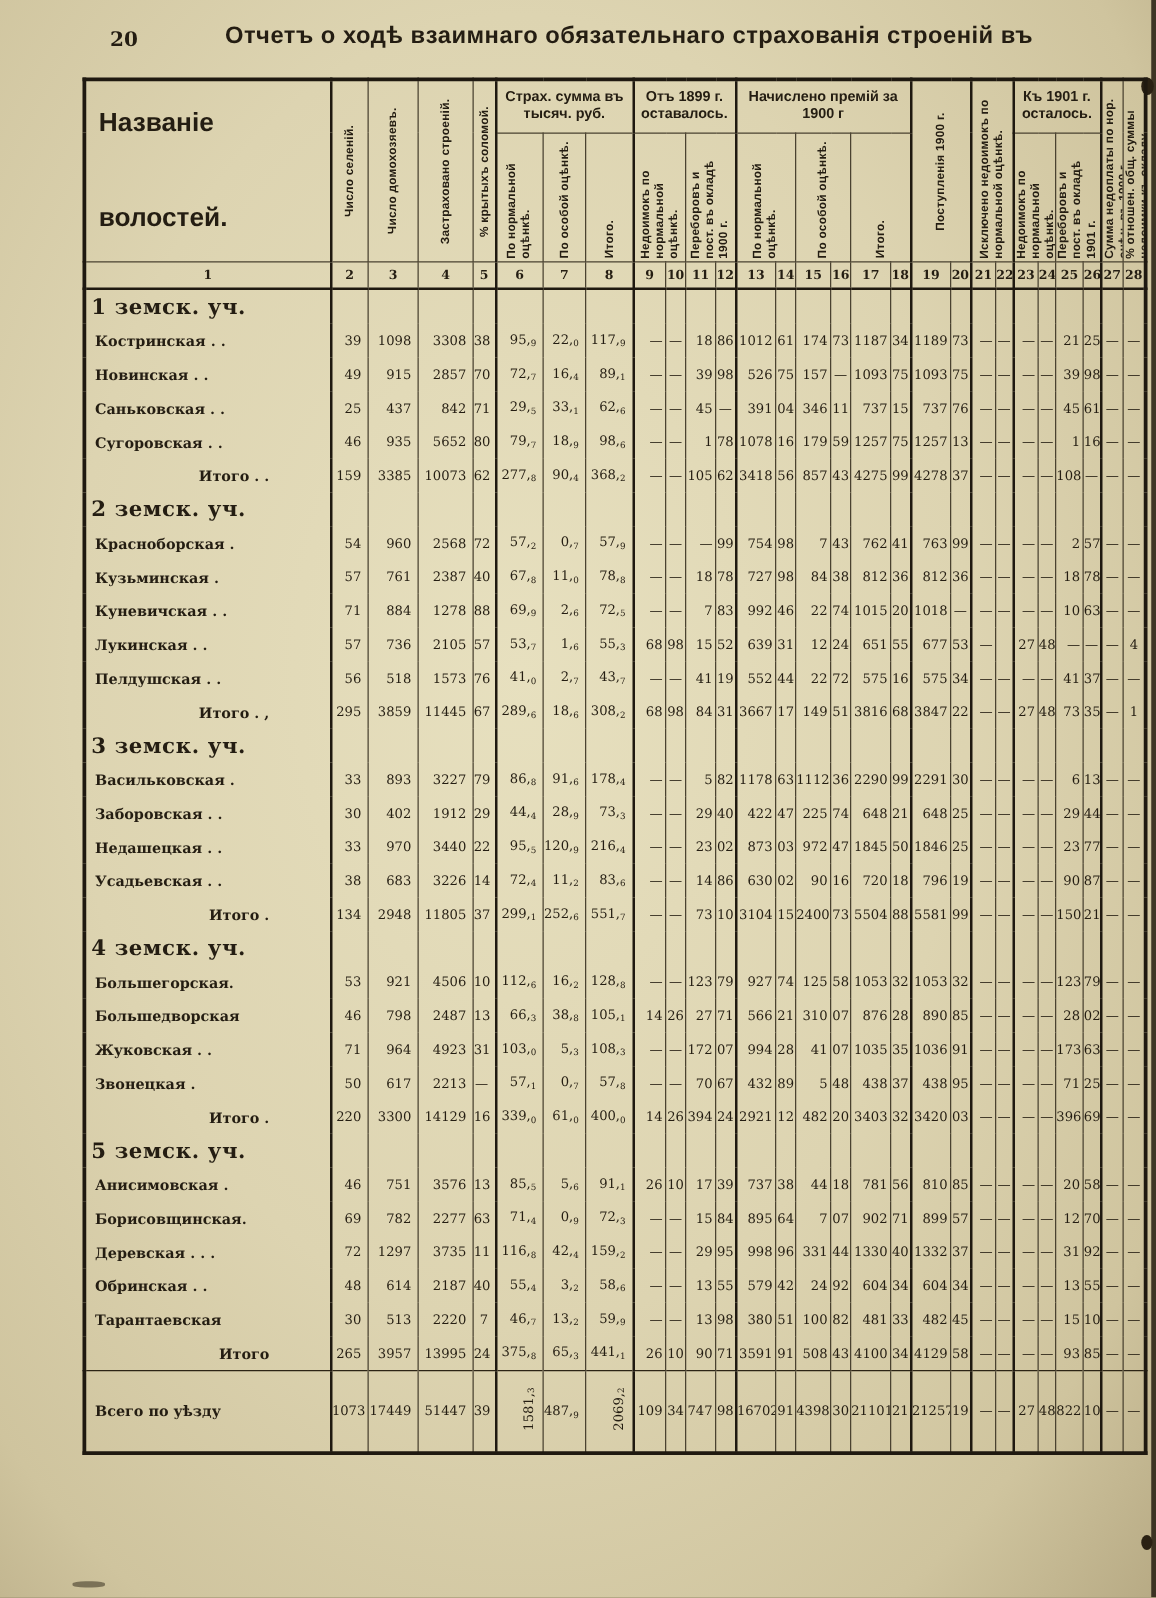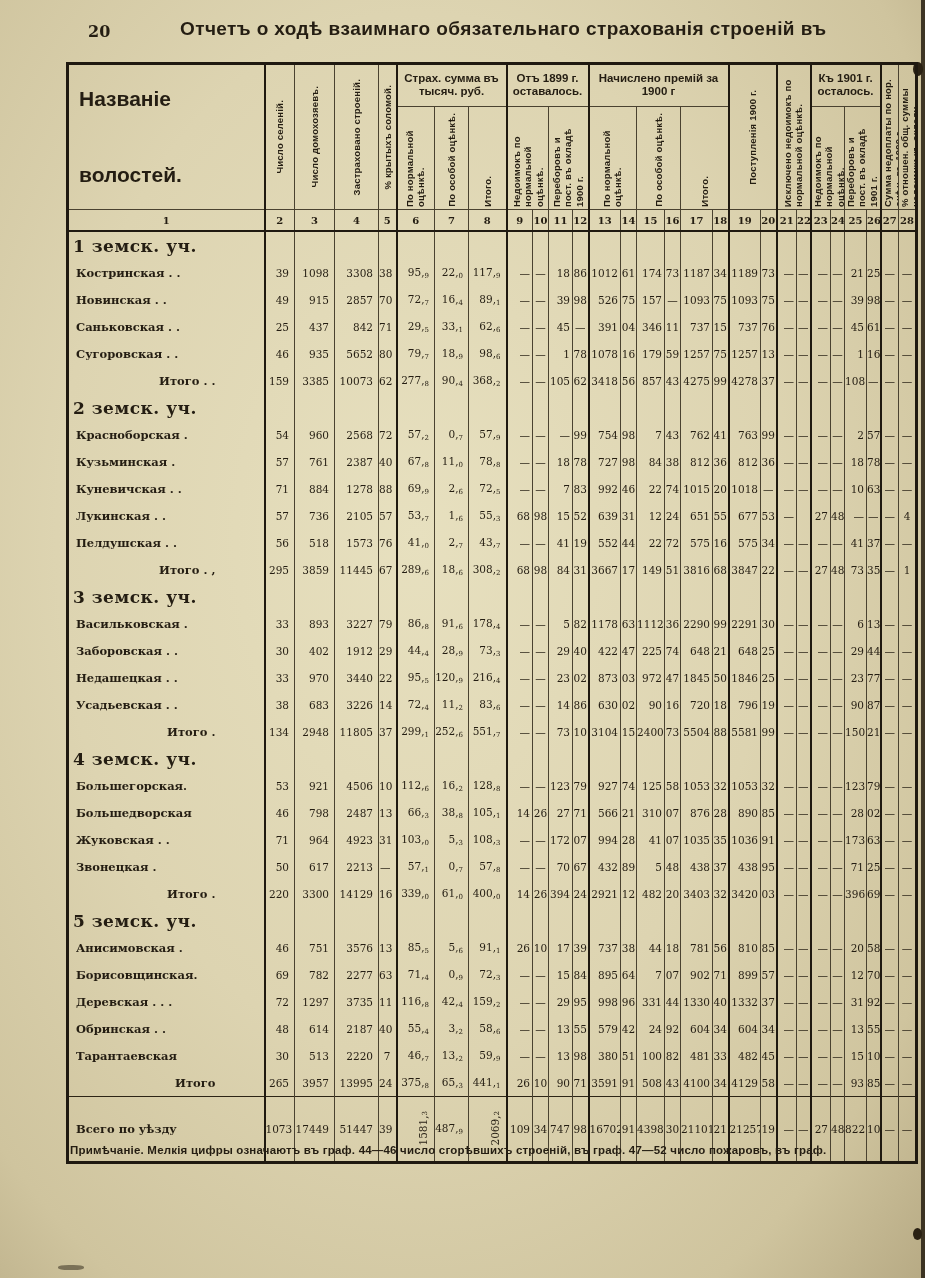--- a/index.html
+++ b/index.html
@@ -1174,17 +1174,13 @@
           <td class="r">27</td>
           <td class="k">48</td>
           <td class="r">822</td>
           <td class="k hR">10</td>
           <td class="p">—</td>
           <td class="p">—</td>
         </tr>
       </tbody>
   </table>
 
-  <p class="note">
-    <b>Примѣчаніе.</b>
-    <span class="ntxt">Мелкія цифры означаютъ въ граф. 44—46 число сгорѣвшихъ строеній, въ граф. 47—52 число пожаровъ, въ граф.</span>
-  </p>
 </div>
 
 </body></html>

